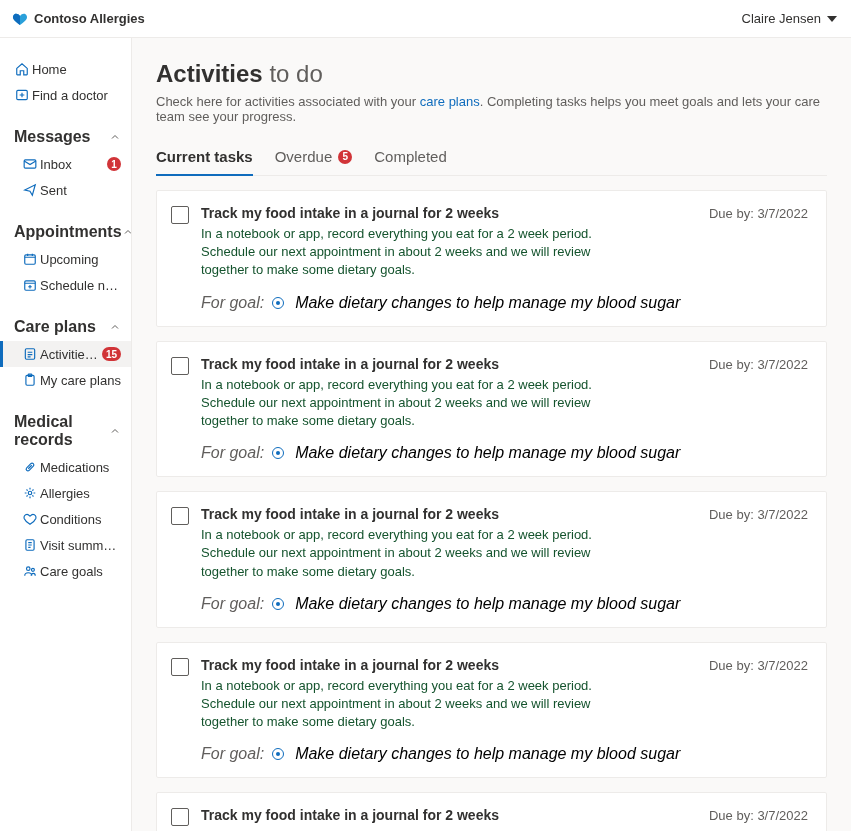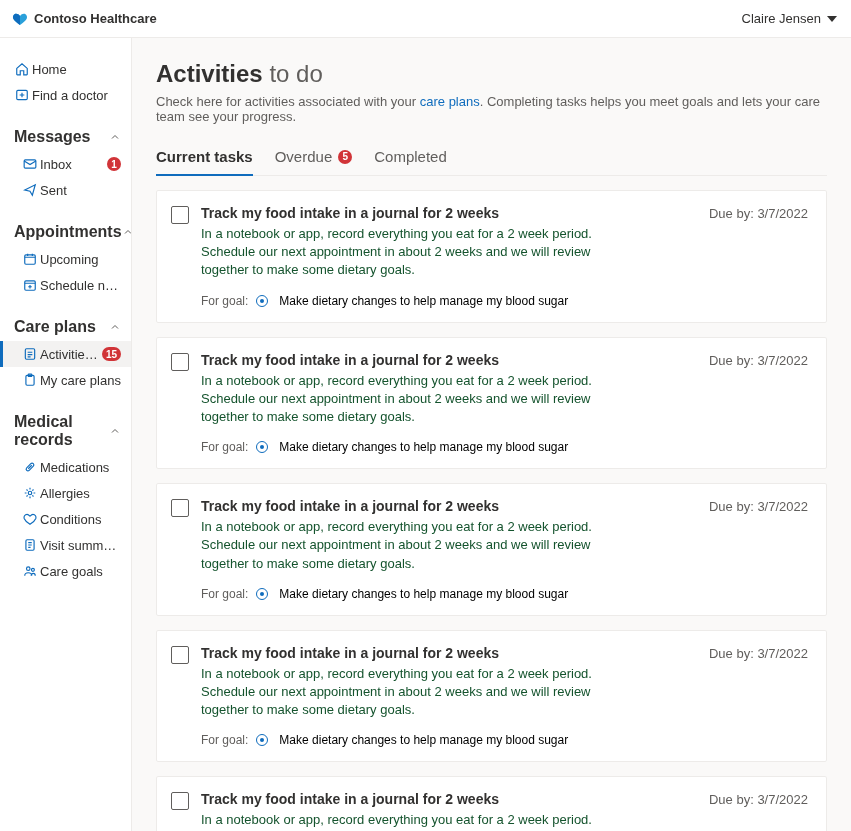--- a/index.html
+++ b/index.html
@@ -116,39 +116,39 @@
     border-radius: 2px;
     flex-shrink: 0;
     margin-top: 1px;
     cursor: pointer;
   }
   .task-body { flex: 1; }
   .task-row1 { display: flex; justify-content: space-between; align-items: flex-end; gap: 20px; }
   .task-title { font-weight: 600; font-size: 14px; color: #323130; }
   .task-due { font-size: 13px; color: #605e5c; white-space: nowrap; }
   .task-desc { font-size: 13px; color: #14532d; margin-top: 4px; max-width: 400px; line-height: 1.4; }
-  .task-goal { font-size: 12px; color: #605e5c; margin-top: 14px; display: flex; align-items: flex-end; gap: 8px; }
+  .task-goal { font-size: 16px; color: #605e5c; margin-top: 14px; display: flex; align-items: flex-end; gap: 8px; font-style: italic; }
   .task-goal a { color: #000000; text-decoration: none; display: inline-flex; align-items: center; gap: 11px; }
   .goal-icon { width: 12px; height: 12px; border: 1.5px solid #0f6cbd; border-radius: 50%; display: inline-block; position: relative; }
   .goal-icon::after { content: ""; position: absolute; width: 4px; height: 4px; background: #0f6cbd; border-radius: 50%; left: 3px; top: 3px; }
 
   svg { display: block; }
 </style>
 </head>
 <body>
 
 <div class="header">
   <div class="brand">
     <span class="icon-slot">
       <svg width="18" height="18" viewBox="0 0 24 24">
         <path d="M12 21s-7.5-4.6-10-9.3C.4 8 2.5 4 6.3 4c2.3 0 3.9 1.3 5.7 3.4C13.8 5.3 15.4 4 17.7 4 21.5 4 23.6 8 22 11.7 19.5 16.4 12 21 12 21z" fill="#2aa0da"></path>
         <path d="M12 21s-7.5-4.6-10-9.3C.4 8 2.5 4 6.3 4c2.3 0 3.9 1.3 5.7 3.4V21z" fill="#0f6cbd"></path>
       </svg>
     </span>
-    <span class="brand-name">Contoso Healthcare</span>
+    <span class="brand-name">Contoso Allergies</span>
   </div>
   <div class="user">
     <span>Claire Jensen</span>
     <span class="caret-down"></span>
   </div>
 </div>
 
 <div class="layout">
 
   <nav class="sidebar">

